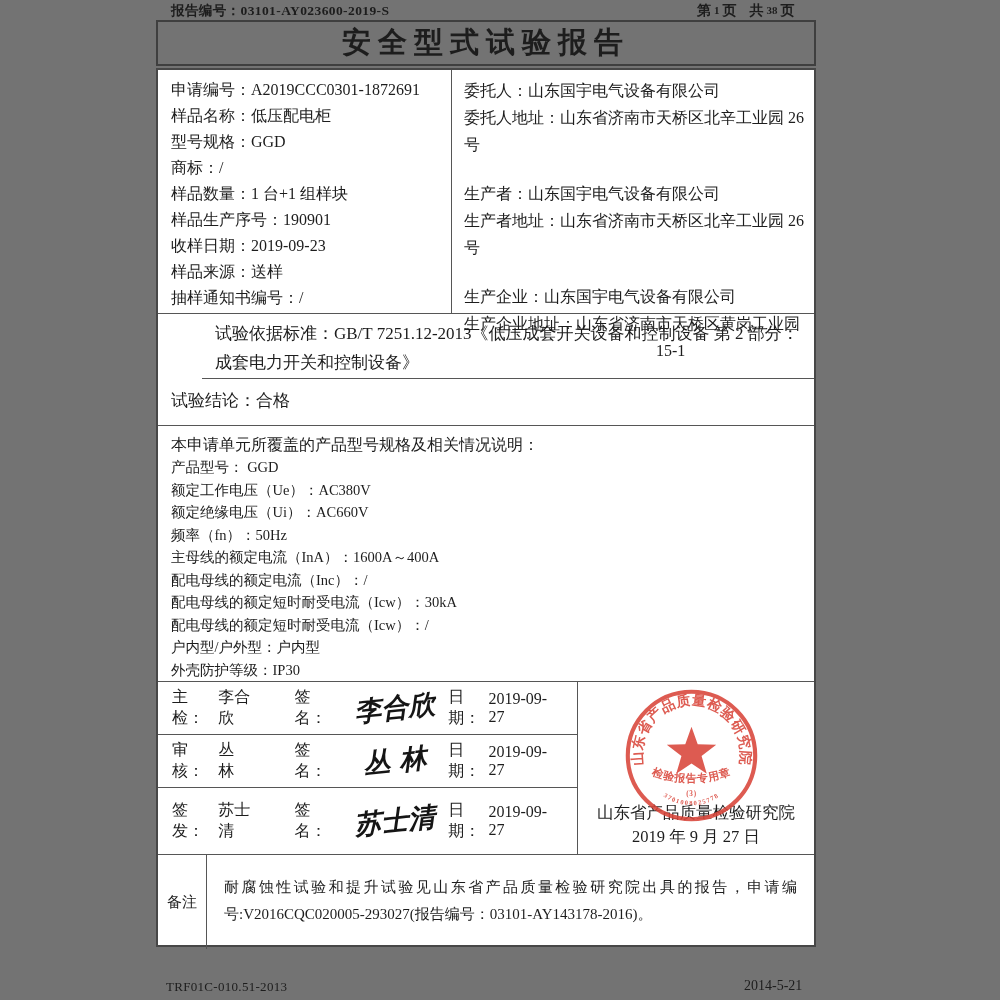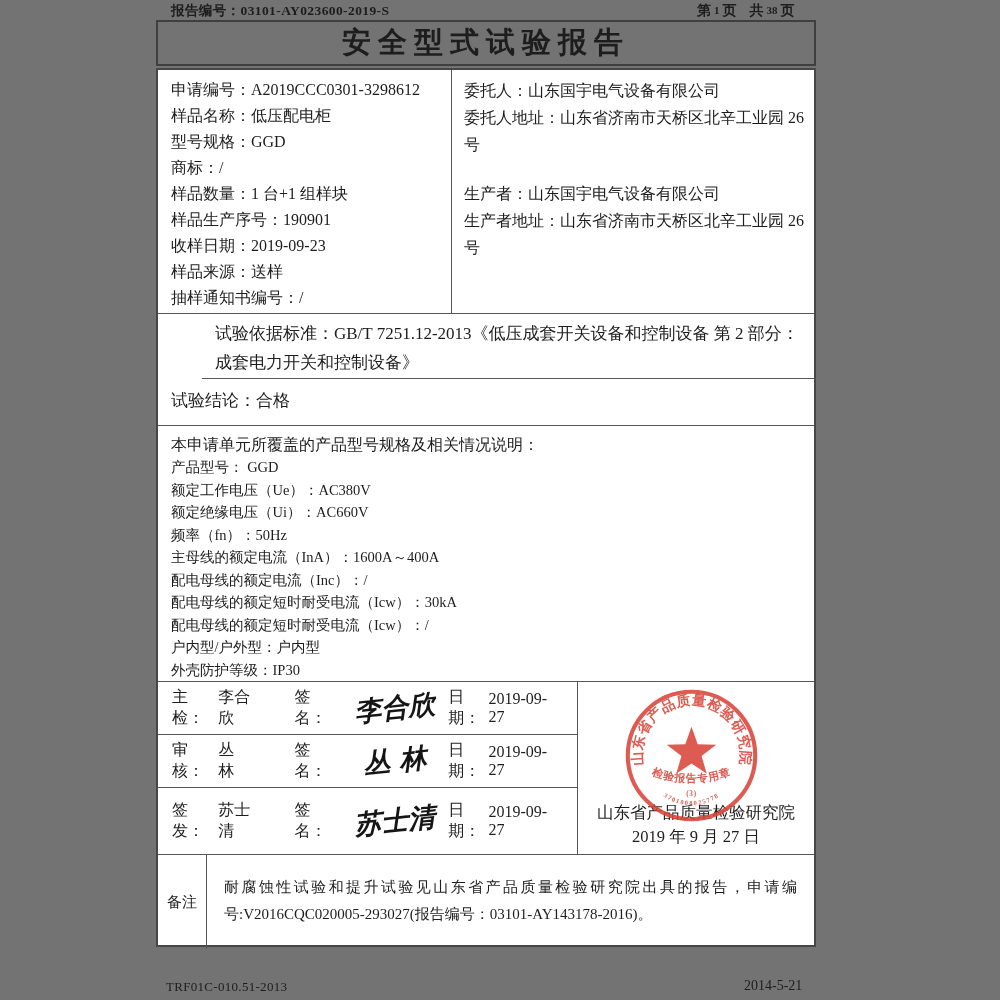--- a/index.html
+++ b/index.html
@@ -93,38 +93,43 @@
   </div>
 
   <div class="title-box">
     <span>安全型式试验报告</span>
   </div>
 
   <div class="tbl">
 
     <div class="row info-row">
       <div class="info-left">
-        <div class="iline">申请编号：A2019CCC0301-3298612</div>
+        <div class="iline">申请编号：A2019CCC0301-1872691</div>
         <div class="iline">样品名称：低压配电柜</div>
         <div class="iline">型号规格：GGD</div>
         <div class="iline">商标：/</div>
         <div class="iline">样品数量：1 台+1 组样块</div>
         <div class="iline">样品生产序号：190901</div>
         <div class="iline">收样日期：2019-09-23</div>
         <div class="iline">样品来源：送样</div>
         <div class="iline">抽样通知书编号：/</div>
       </div>
       <div class="info-right">
         <div class="grp">
           <div class="iline">委托人：山东国宇电气设备有限公司</div>
           <div class="iline">委托人地址：山东省济南市天桥区北辛工业园 26 号</div>
         </div>
         <div class="grp">
           <div class="iline">生产者：山东国宇电气设备有限公司</div>
           <div class="iline">生产者地址：山东省济南市天桥区北辛工业园 26 号</div>
+        </div>
+        <div class="grp">
+          <div class="iline">生产企业：山东国宇电气设备有限公司</div>
+          <div class="iline">生产企业地址：山东省济南市天桥区黄岗工业园</div>
+          <div class="iline l3">15-1</div>
         </div>
       </div>
     </div>
 
     <div class="row std-row">
       <div class="cell-std">试验依据标准：GB/T 7251.12-2013《低压成套开关设备和控制设备 第 2 部分：成套电力开关和控制设备》</div>
     </div>
 
     <div class="row ccl-row">
       <div class="cell-ccl">试验结论：合格</div>

